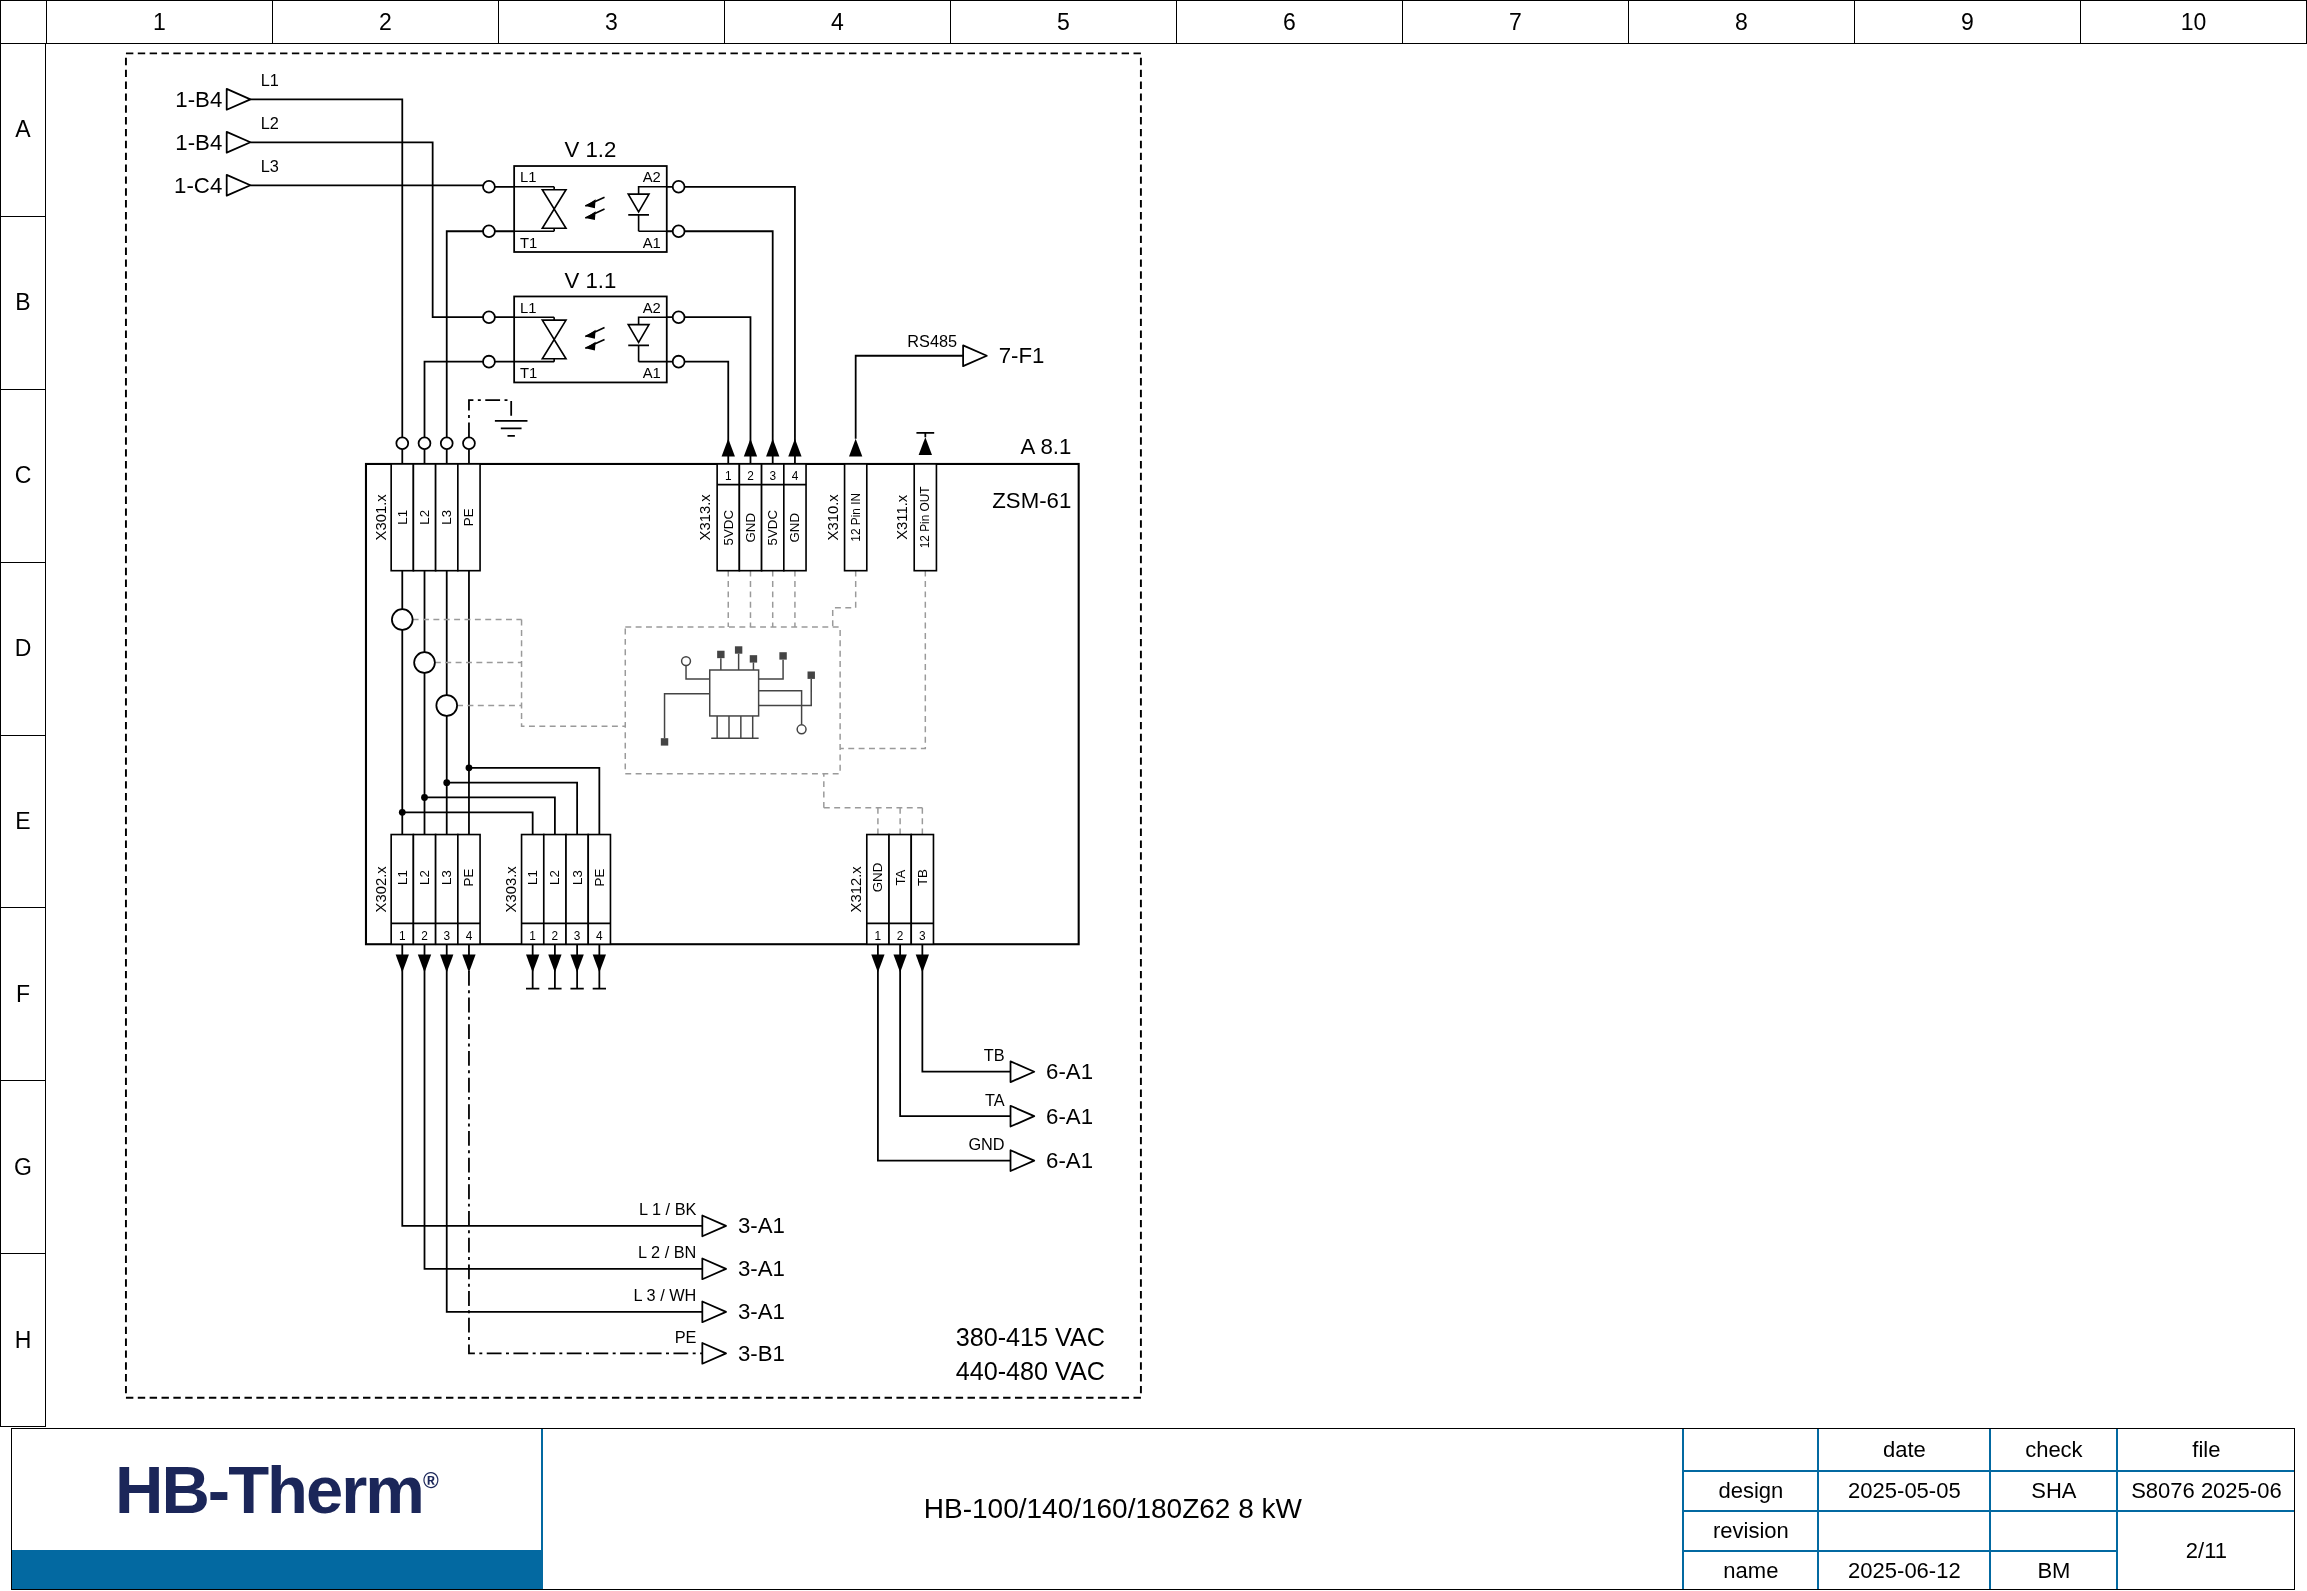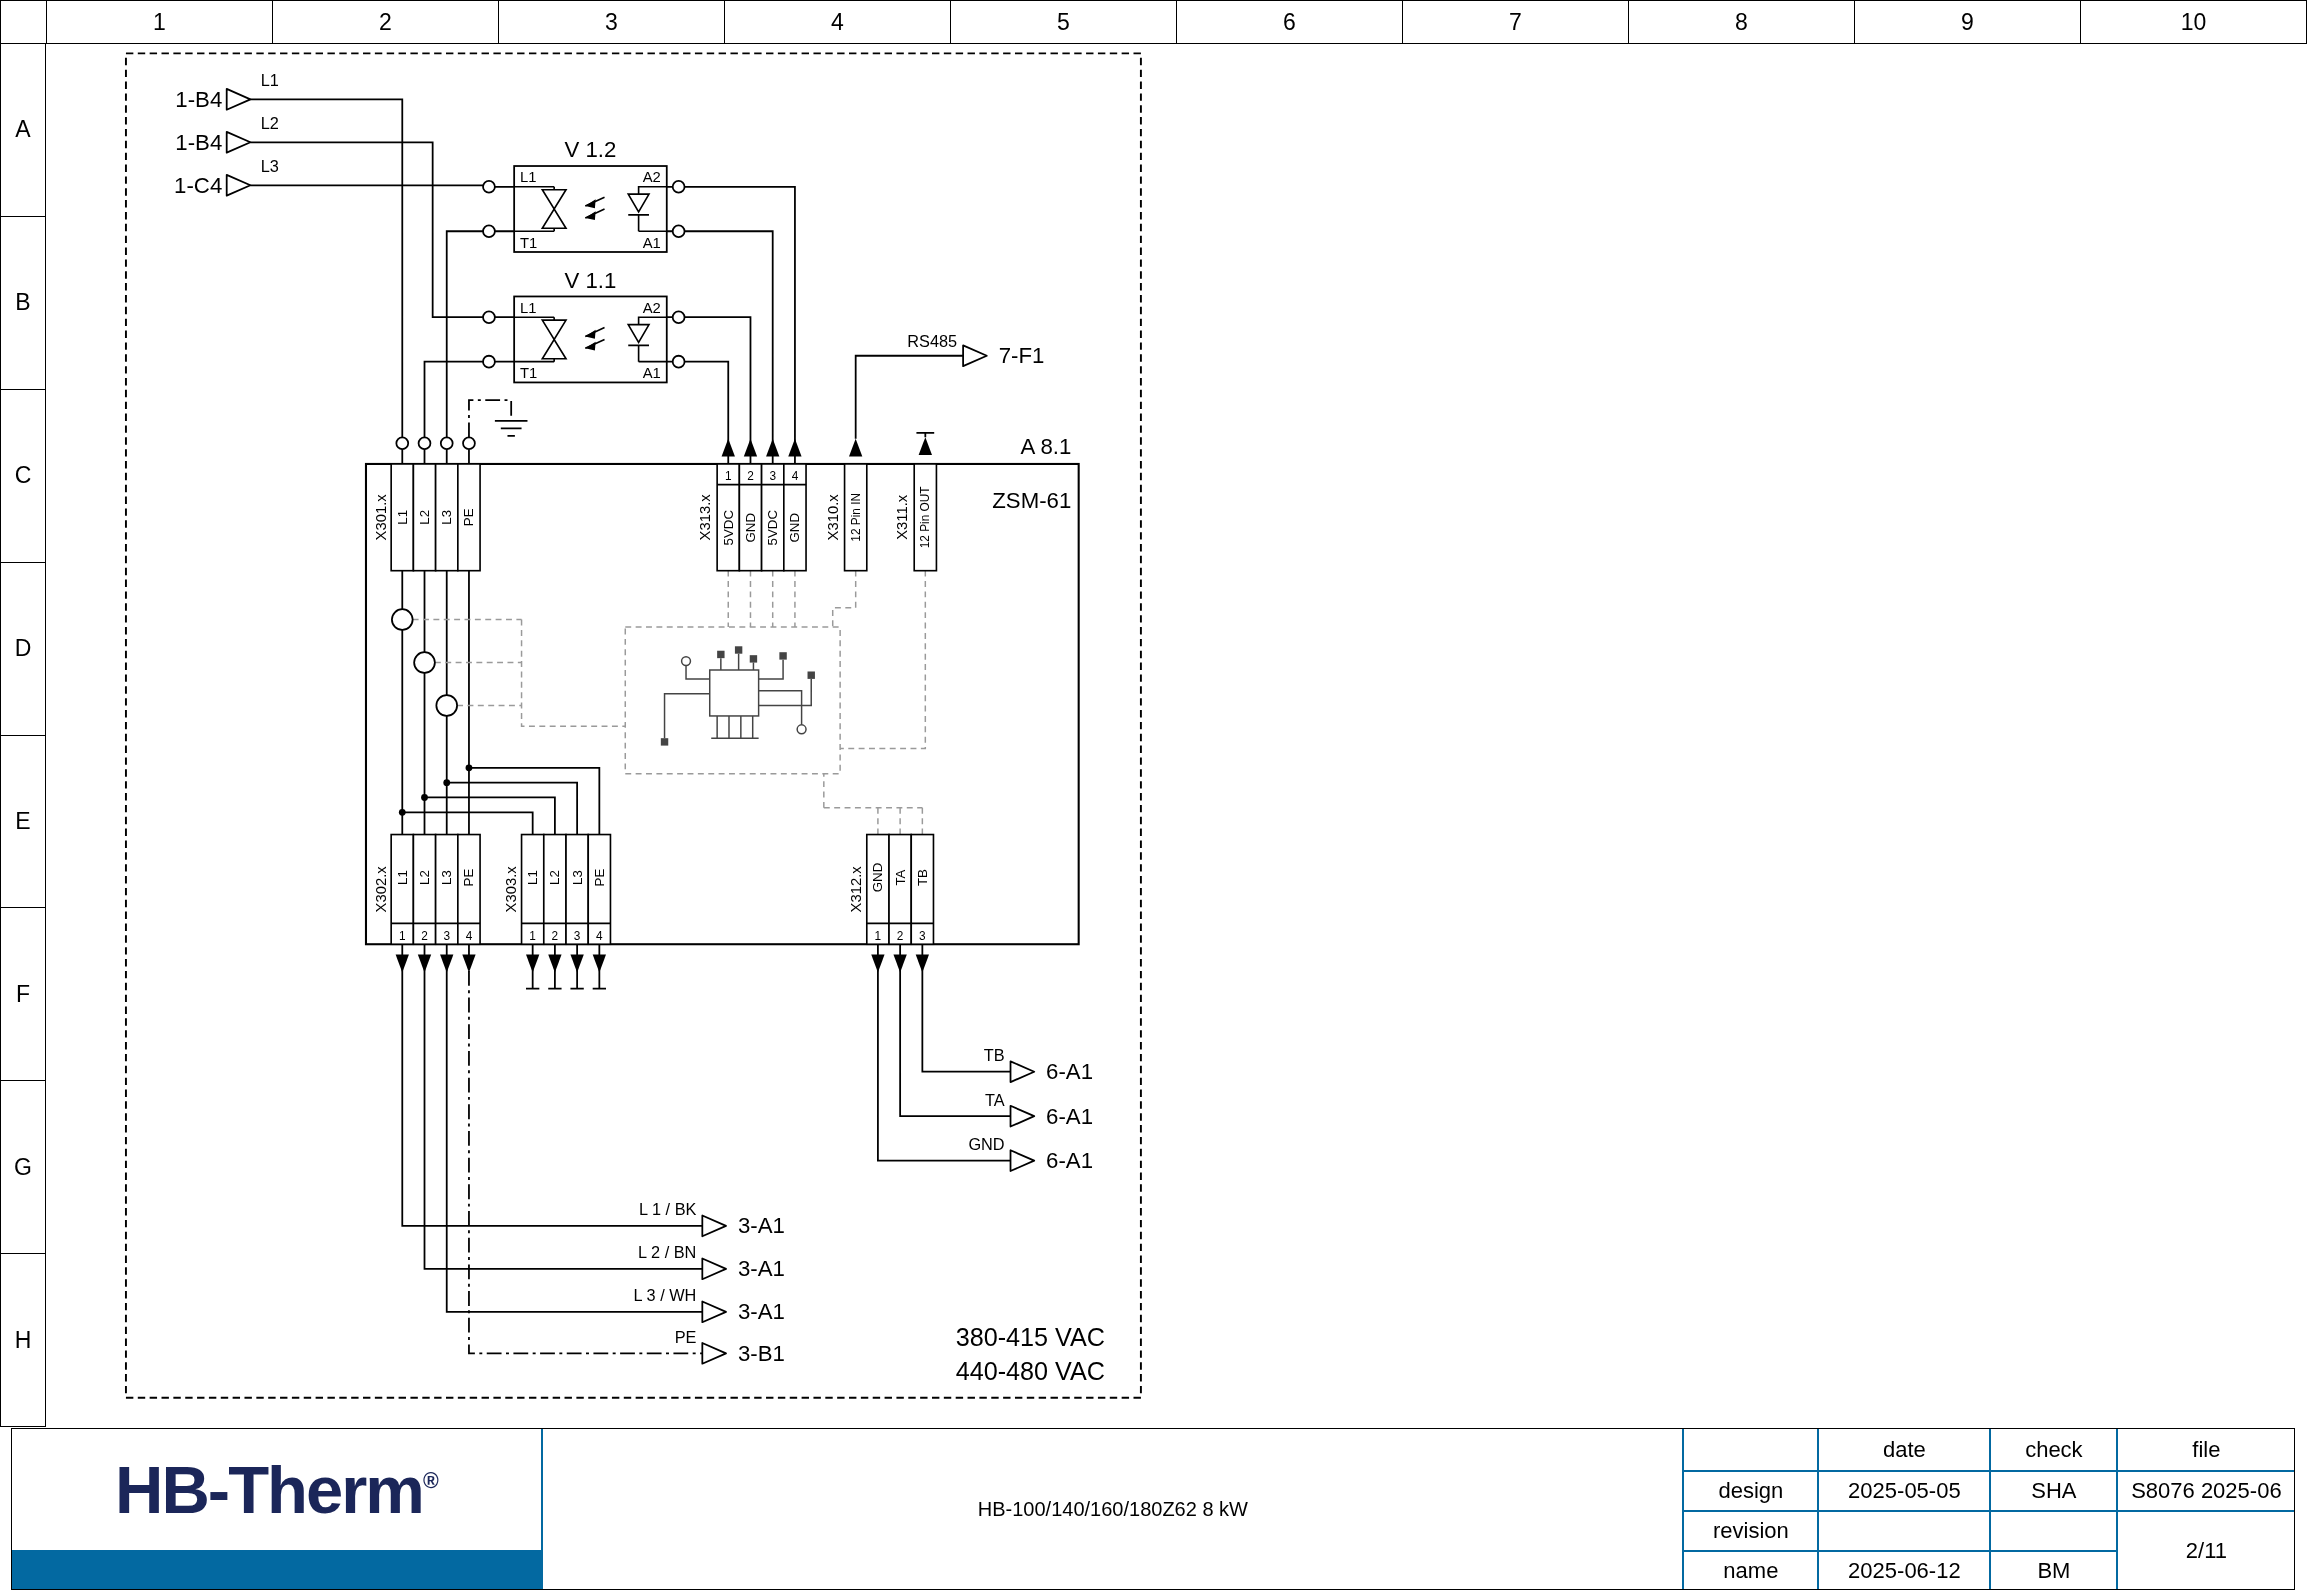--- a/index.html
+++ b/index.html
@@ -35,21 +35,21 @@
   .pcbpad{fill:#444;stroke:none}
 
   
   .title-block{position:absolute;left:11.4px;top:1428px;width:2284px;height:162px;box-sizing:border-box;
                display:grid;border:1.7px solid #000;background:#0369a1;gap:2px;z-index:3;
                grid-template-columns:529px 1139px 133px 170px 125px 1fr;
                grid-template-rows:41px 38px 38px 1fr}
   .tbc{background:#fff;display:flex;align-items:center;justify-content:center;font-size:22px;overflow:hidden}
   .tb-logo{grid-column:1;grid-row:1/4}
   .tb-web{grid-column:1;grid-row:4;font-size:23.5px}
-  .tb-title{grid-column:2;grid-row:1/5;font-size:20px}
+  .tb-title{grid-column:2;grid-row:1/5;font-size:28px}
   .logo{font-size:67px;font-weight:bold;color:#1b2659;letter-spacing:-2px;white-space:nowrap}
   .logo sup{font-size:21.4px;vertical-align:25.5px;letter-spacing:0}
   .tb-page{grid-column:6;grid-row:3/5}
 </style>
 </head>
 <body>
 
 <div id="sheet">
 
   <div class="top-ruler">

